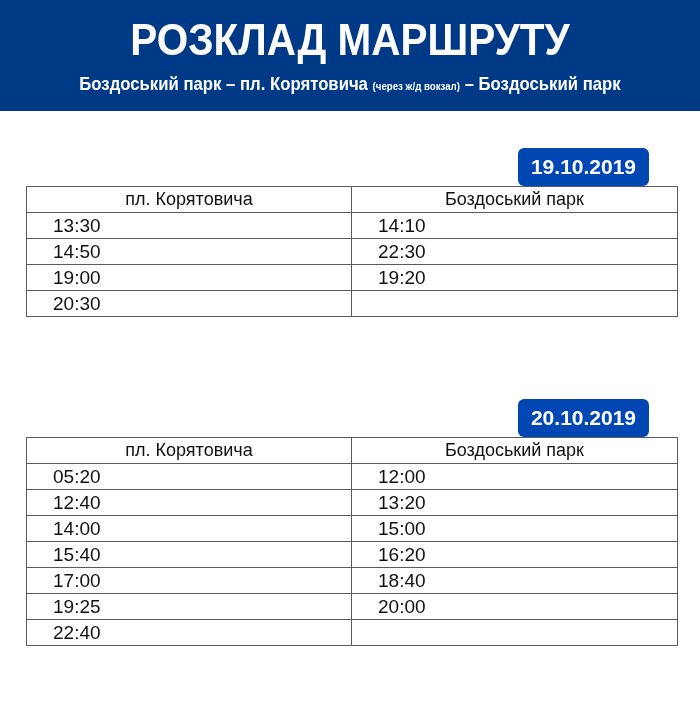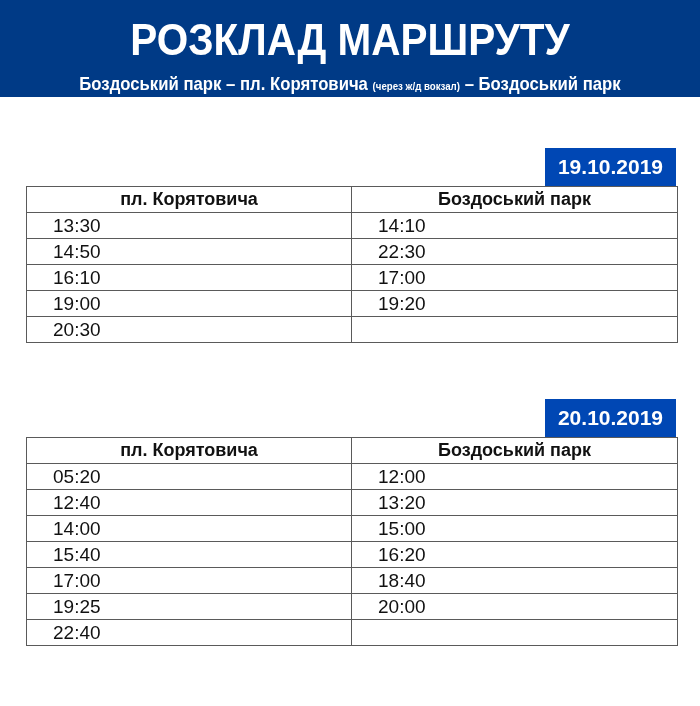--- a/index.html
+++ b/index.html
@@ -1,49 +1,49 @@
 <!DOCTYPE html>
 <html><head>
 <meta charset="utf-8">
 <style>
   html, body { margin: 0; padding: 0; }
   body {
     width: 700px; height: 706px; background: #ffffff; position: relative;
     font-family: "Liberation Sans", sans-serif; overflow: hidden;
   }
   .header {
-    position: absolute; left: 0; top: 0; width: 700px; height: 97px;
+    position: absolute; left: 0; top: 0; width: 700px; height: 111px;
     background: #003a86;
     color: #fff; text-align: center;
   }
   .title {
     position: absolute; left: 0; right: 0; top: 14px;
     font-size: 44px; font-weight: bold; letter-spacing: 0px; line-height: 52px;
     transform: scaleX(0.92);
   }
   .subtitle {
     position: absolute; left: 0; right: 0; top: 72px;
     font-size: 19px; font-weight: bold; line-height: 24px; white-space: nowrap;
     transform: scaleX(0.88);
   }
   .subtitle .small { font-size: 11px; font-weight: bold; }
   .badge {
-    position: absolute; left: 545px; width: 131px; height: 38px;
+    position: absolute; left: 518px; width: 131px; height: 38px;
     background: #0047b4; color: #fff;
-    font-size: 21px; font-weight: bold; line-height: 38px; text-align: center;
+    font-size: 21px; font-weight: bold; line-height: 38px; text-align: center; border-radius: 6px;
   }
   table.sched {
     position: absolute; left: 26px; width: 651px;
     border-collapse: collapse; table-layout: fixed;
   }
   table.sched th, table.sched td {
     border: 1.5px solid #5a5a5a; height: 26px; padding: 0; box-sizing: border-box;
   }
   table.sched th {
-    font-size: 18px; font-weight: bold; text-align: center; color: #111;
+    font-size: 18px; font-weight: normal; text-align: center; color: #111;
   }
   table.sched td {
     font-size: 19px; color: #111; padding-left: 26px; text-align: left;
   }
   col.c1 { width: 325px; }
   col.c2 { width: 326px; }
 </style>
 </head>
 <body>
 
@@ -69,24 +69,20 @@
     </tr>
   </thead>
   <tbody>
     <tr>
         <td>13:30</td>
         <td>14:10</td>
       </tr>
     <tr>
         <td>14:50</td>
         <td>22:30</td>
-      </tr>
-    <tr>
-        <td>16:10</td>
-        <td>17:00</td>
       </tr>
     <tr>
         <td>19:00</td>
         <td>19:20</td>
       </tr>
     <tr>
         <td>20:30</td>
         <td></td>
       </tr>
   </tbody>

